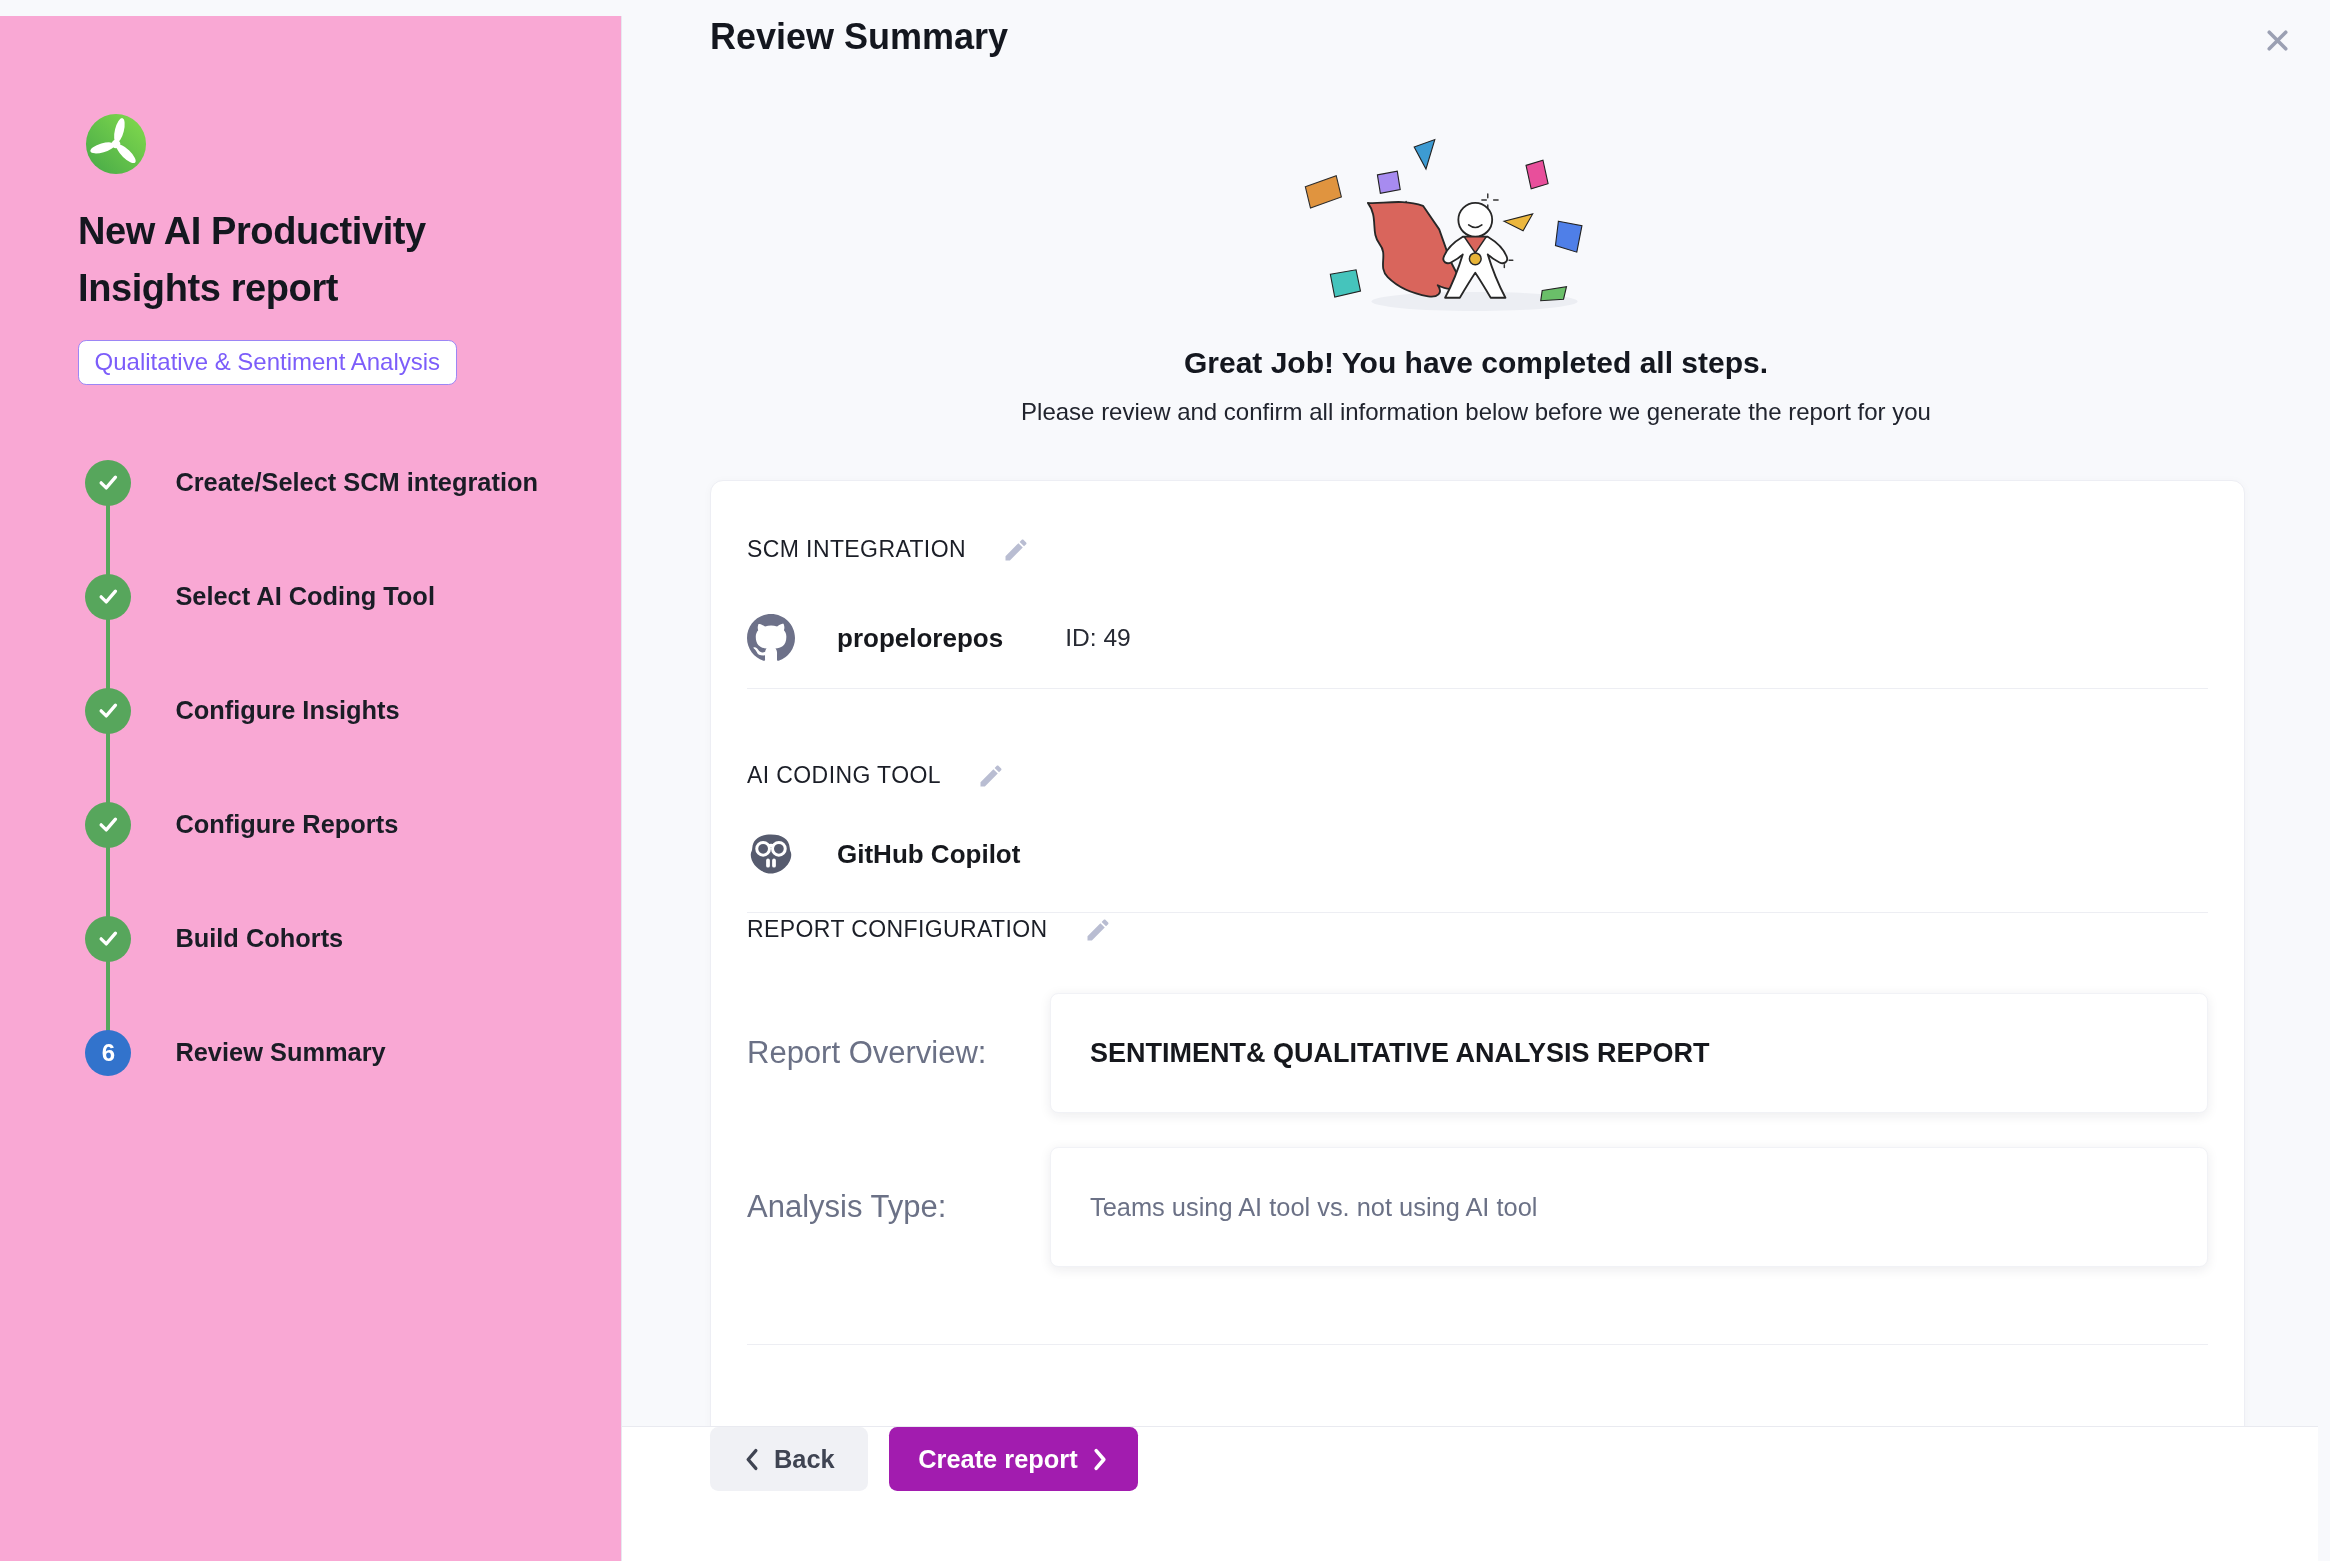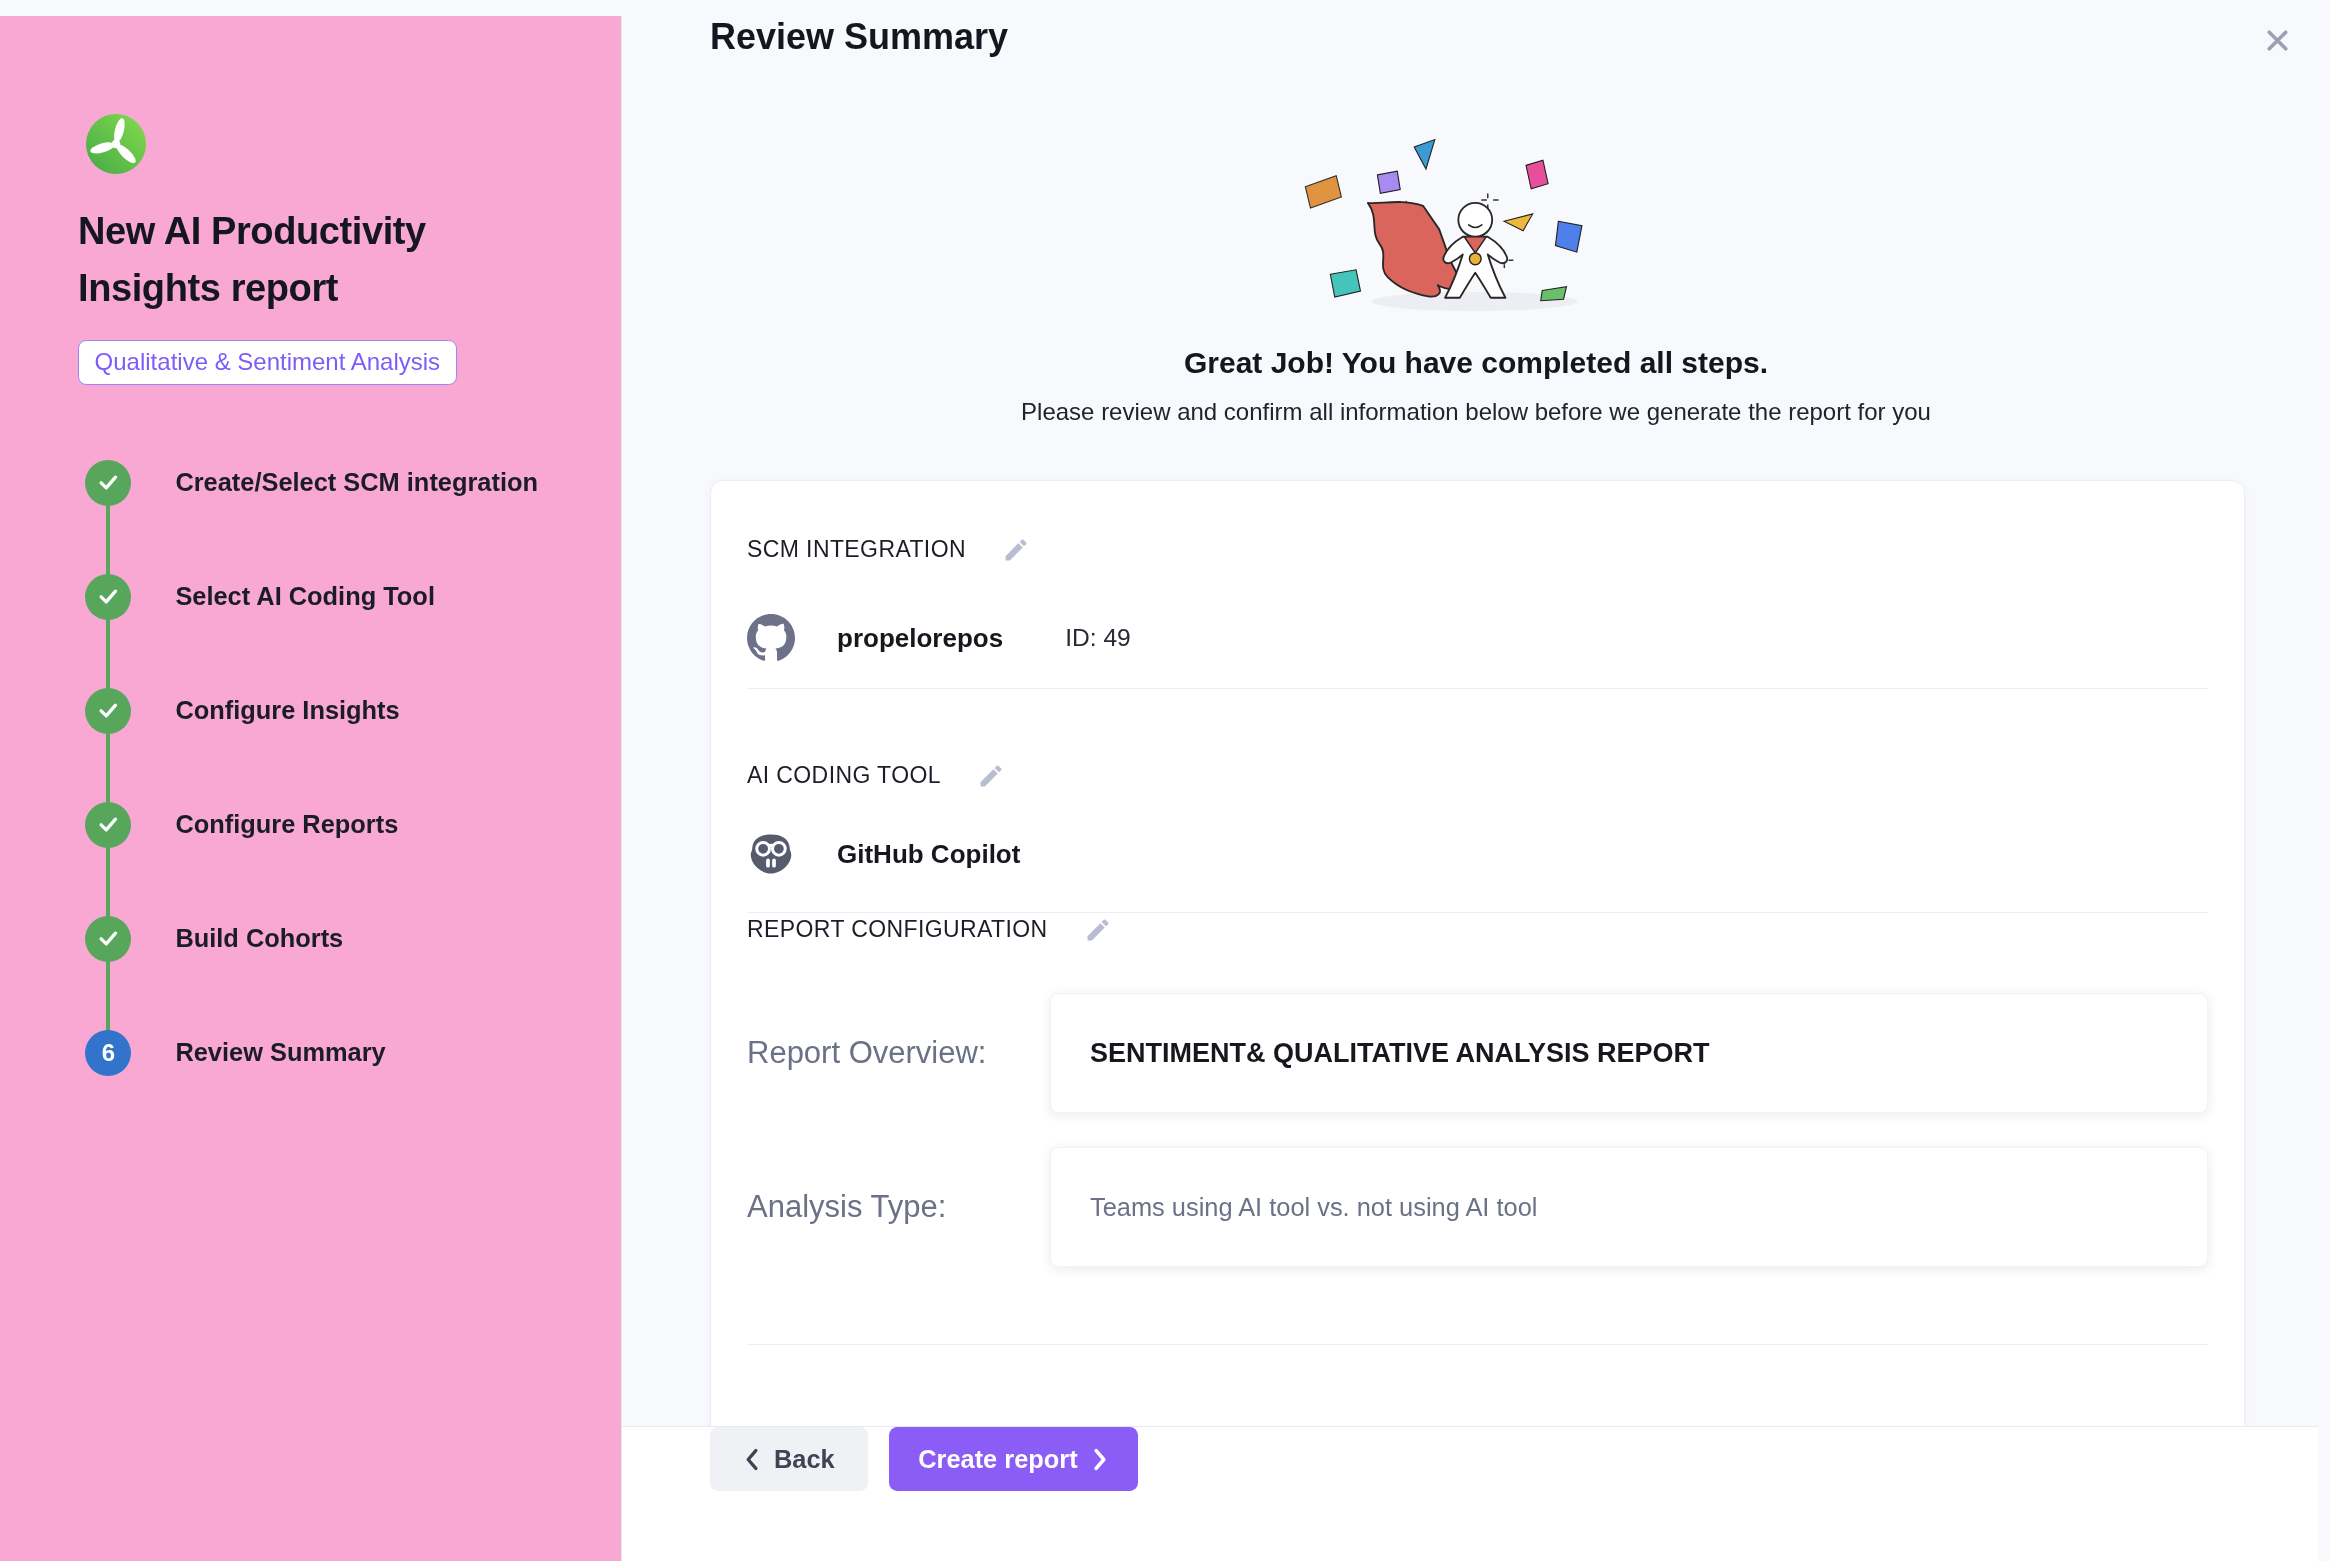--- a/index.html
+++ b/index.html
@@ -61,21 +61,21 @@
              box-shadow:0 2.5px 11.5px rgba(20,24,50,0.08); display:flex; align-items:center; padding:0 39px; }
   .cfg-value-strong { font-size:27px; font-weight:700; color:#16181d; }
   .cfg-value-muted { font-size:25.4px; font-weight:400; color:#6b7186; }
 
   
   .footer { position:absolute; left:0; right:12px; bottom:0; height:136px; background:#fff;
             border-top:1.6px solid #e9eaf0; display:flex; align-items:flex-start; }
   .btn { display:inline-flex; align-items:center; justify-content:center; gap:13px; height:64px;
          border:none; border-radius:8.2px; font-family:inherit; font-size:25.4px; cursor:pointer; }
   .btn-back { margin-left:88px; padding:0 33px; background:#f0f1f5; color:#3f4452; font-weight:600; }
-  .btn-create { margin-left:21px; padding:0 29.5px; background:#8b5cf6; color:#ffffff; font-weight:700; }
+  .btn-create { margin-left:21px; padding:0 29.5px; background:#a21caf; color:#ffffff; font-weight:700; }
 </style>
 </head>
 <body>
 
 <div class="app">
 
   <aside class="sidebar">
     <svg class="logo" viewBox="0 0 64 64">
       <defs>
         <linearGradient id="lg" x1="0" y1="1" x2="1" y2="0">

